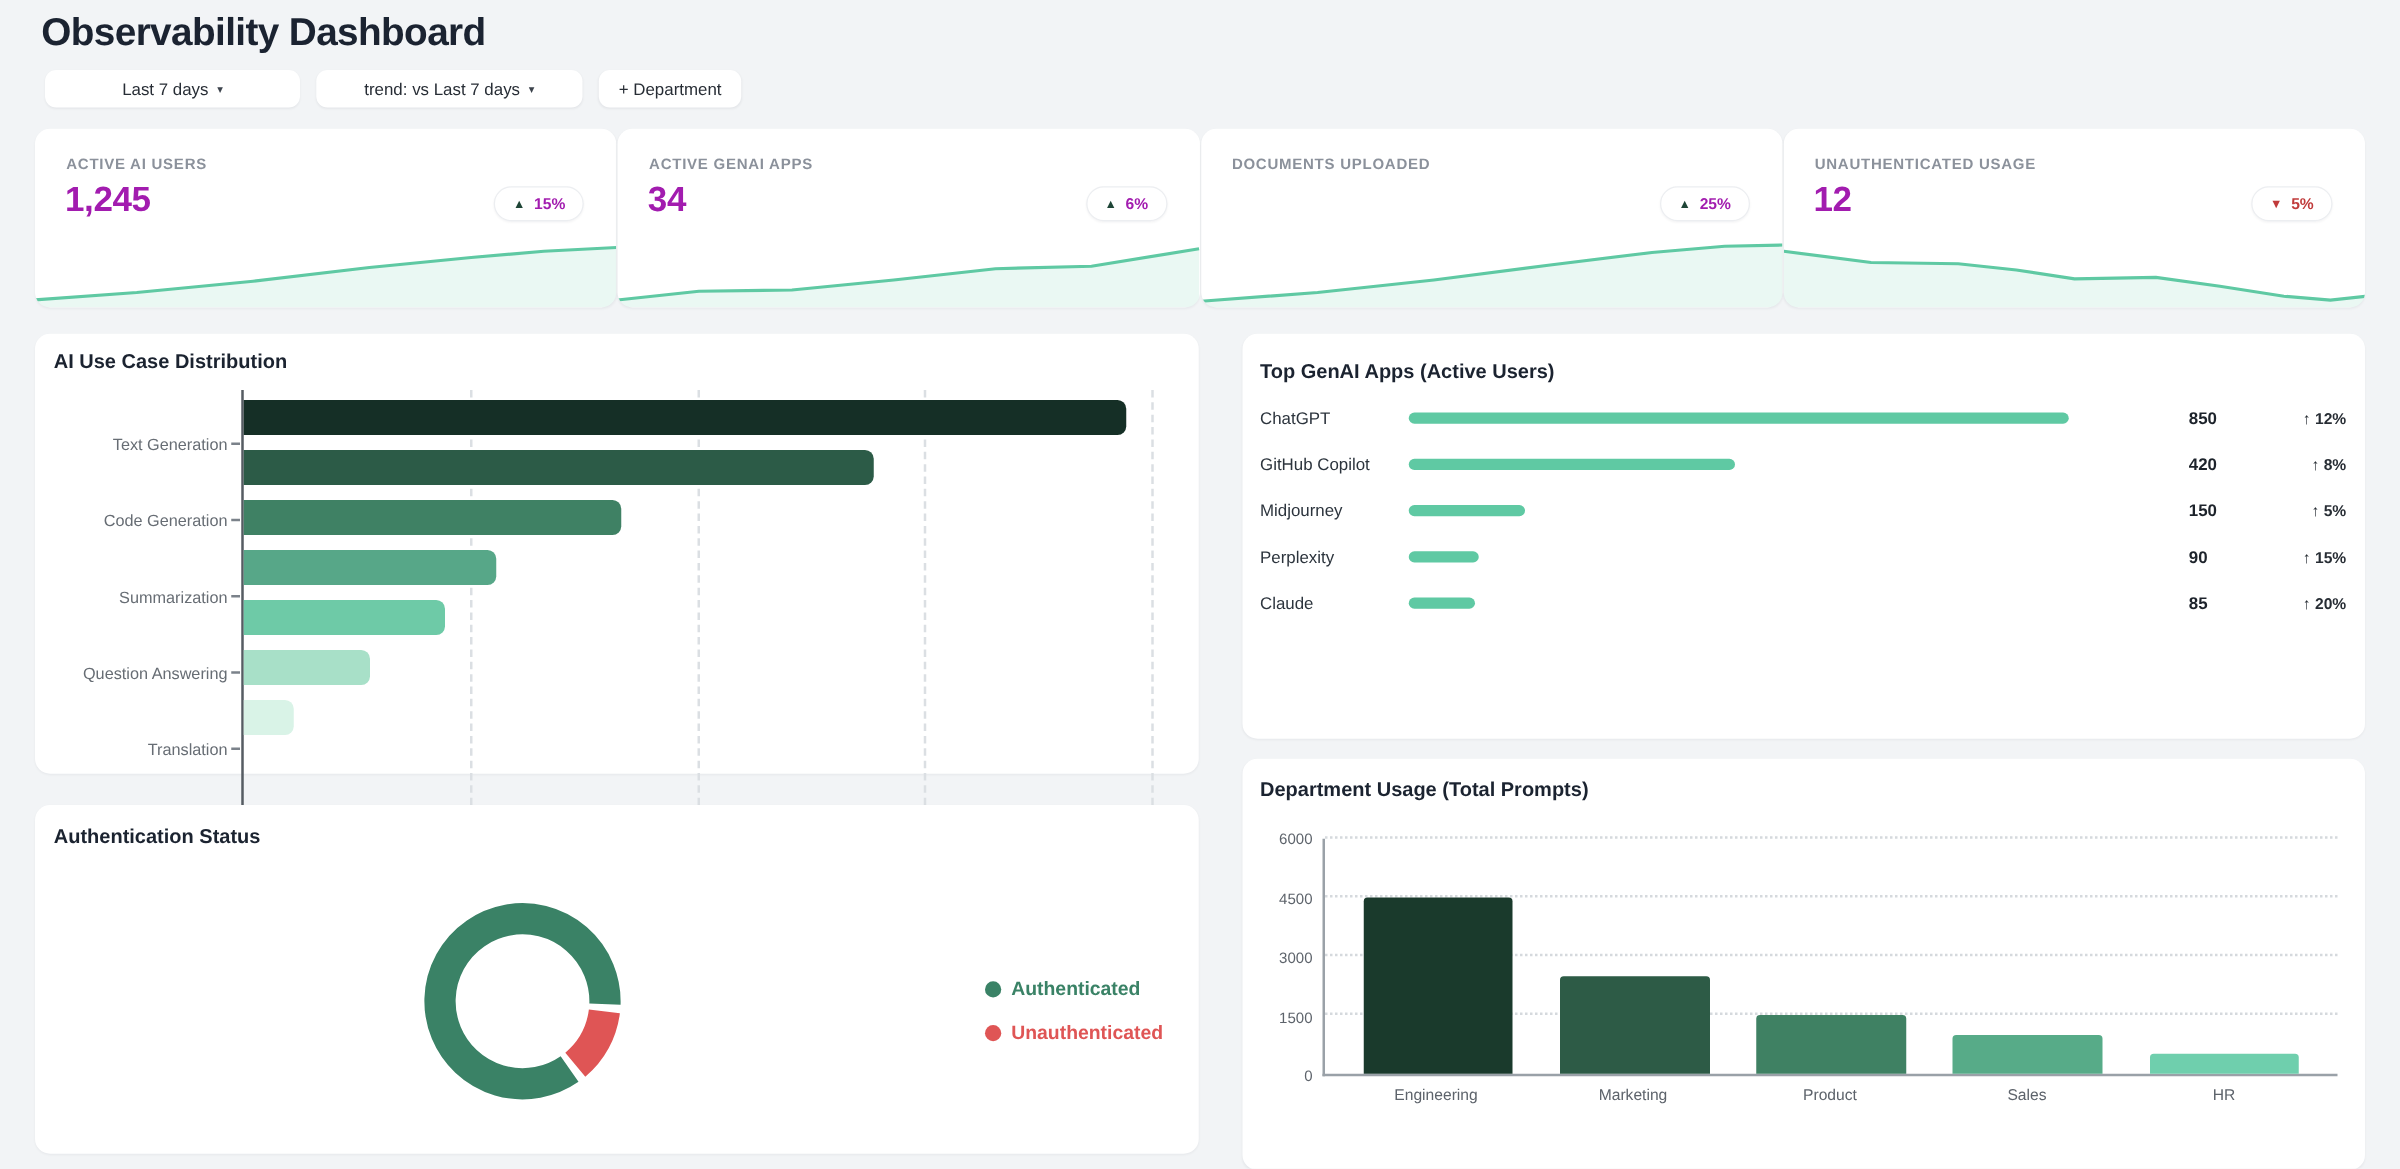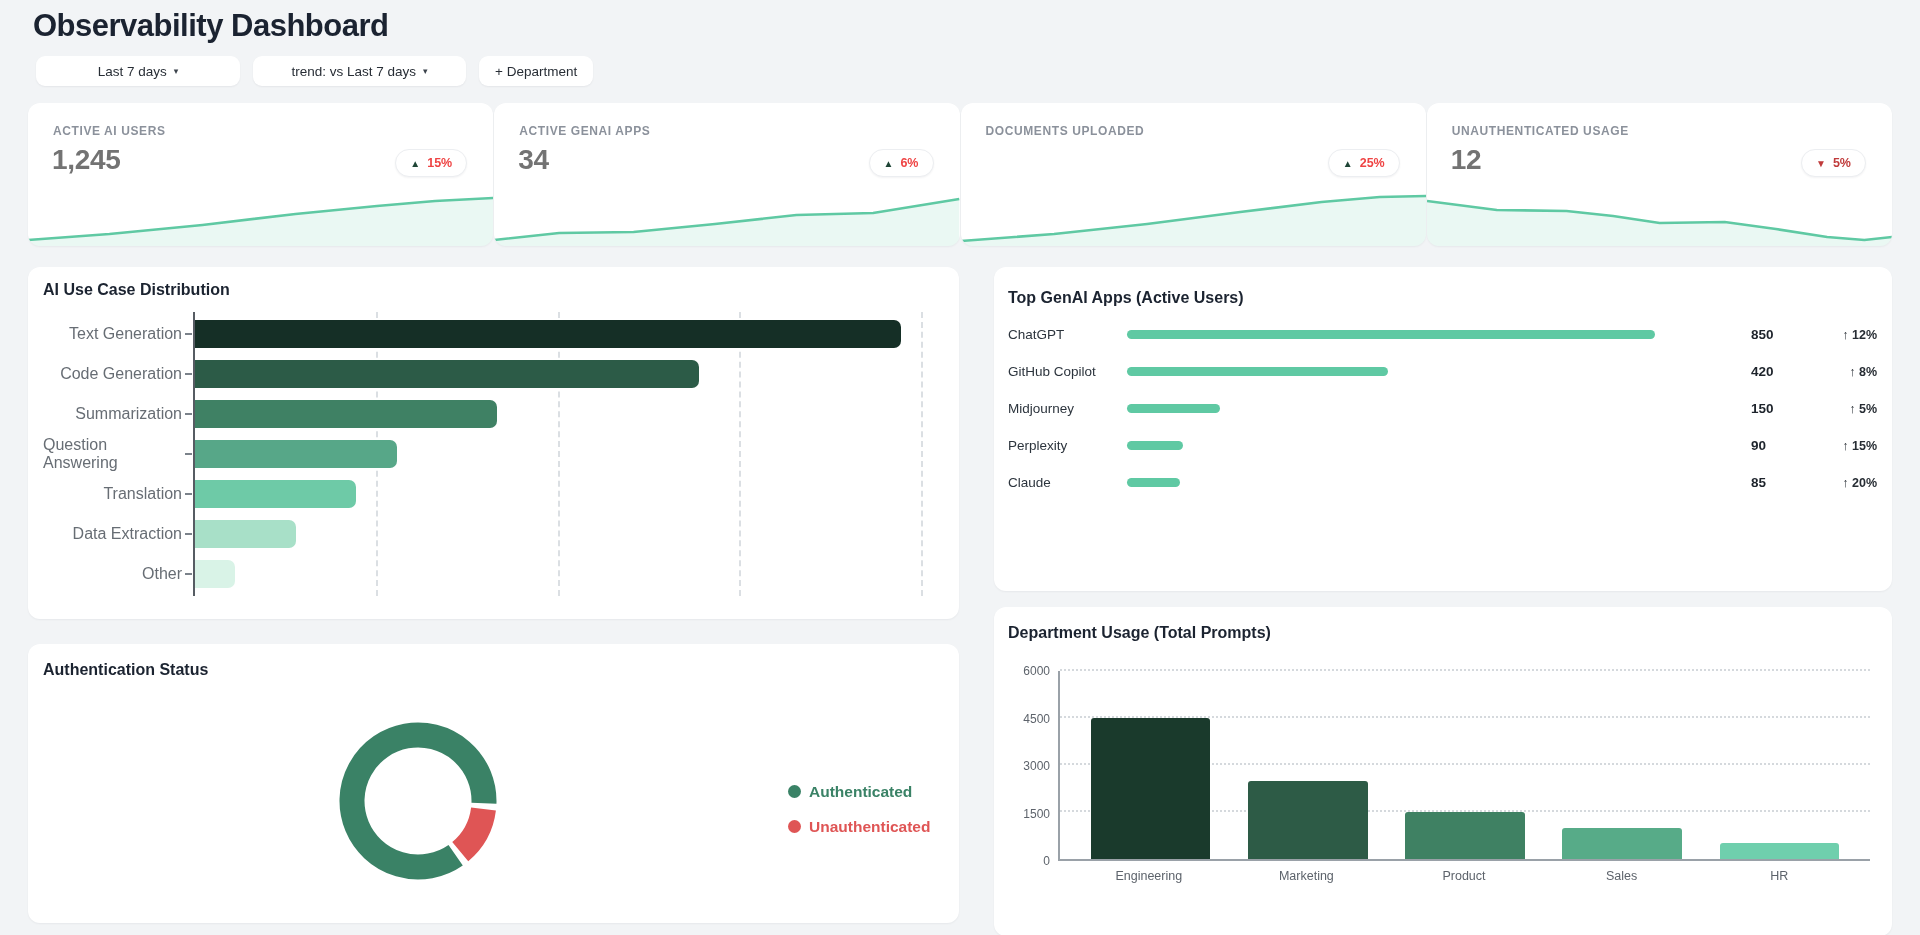--- a/index.html
+++ b/index.html
@@ -21,41 +21,41 @@
     display:flex; align-items:center; justify-content:center; gap:7px;
     box-shadow:0 1px 2px rgba(20,24,40,.06); padding:0 16px;
   }
   .pill-1 { min-width:204px; } .pill-2 { min-width:213px; }
   .caret { font-size:9px; color:#3c434c; }
 
   .kpis { display:flex; gap:1px; margin-bottom:21px;align-items:center; }
   .kpi-card { position:relative; flex:1; height:143px; background:#fff; border-radius:12px;
     box-shadow:0 1px 2px rgba(20,24,40,.05); overflow:hidden; }
   .kpi-label { margin:21px 0 0 25px; font-size:12px; font-weight:bold; color:#8b919b; letter-spacing:.6px; }
-  .kpi-value { margin:6px 0 0 24px; font-size:28px; font-weight:800; color:#737373; letter-spacing:-0.3px; }
+  .kpi-value { margin:6px 0 0 24px; font-size:28px; font-weight:800; color:#a21caf; letter-spacing:-0.3px; }
   .badge { position:absolute; right:26px; top:46px; background:#fff; border:1px solid #eceef1;
     border-radius:999px; height:28px; padding:0 14px; display:flex; align-items:center; gap:7px;
     font-size:12.5px; font-weight:bold; box-shadow:0 1px 2px rgba(20,24,40,.05); }
   .badge .tri { font-size:10px; }
-  .badge.up .tri { color:#1e4536; } .badge.up .pct { color:#ef4444; }
+  .badge.up .tri { color:#1e4536; } .badge.up .pct { color:#a21caf; }
   .badge.down .tri { color:#c03b3b; } .badge.down .pct { color:#c03b3b; }
   .spark { position:absolute; left:0; right:0; bottom:0; width:100%; height:62px; display:block; }
 
   .cols { display:flex; gap:35px; }
   .col-left { width:931px; flex:0 0 931px; display:flex; flex-direction:column; gap:25px; }
   .col-right { flex:1; display:flex; flex-direction:column; gap:16px; }
   .panel { background:#fff; border-radius:12px; box-shadow:0 1px 2px rgba(20,24,40,.05); position:relative; }
   .panel h2 { font-size:16px; font-weight:bold; margin:0; color:#1b2330; }
 
   
   .panel-usecase { height:352px; padding:14px 18px 4px 15px; }
   .uc-chart { display:flex; margin-top:13px; }
   .uc-labels { width:150px; display:flex; flex-direction:column; gap:12px; padding:8px 0; }
   .uc-label { height:28px; display:flex; align-items:center; justify-content:flex-end;
-    font-size:16px; color:#676d74; position:relative; padding-right:11px; }
+    font-size:13px; color:#676d74; position:relative; padding-right:11px;margin-top:21px; }
   .uc-label::after { content:""; position:absolute; right:1px; width:7px; height:2px; background:#7b828a; }
   .uc-plot { flex:1; position:relative; border-left:2px solid #565c63;
     display:flex; flex-direction:column; gap:12px; padding:8px 0; }
   .uc-grid { position:absolute; top:0; bottom:0; width:0; border-left:2px dashed #dbdfe3; z-index:0; }
   .uc-bar { height:28px; border-radius:0 7px 7px 0; position:relative; z-index:1; }
 
   
   .panel-auth { height:279px; padding:17px 0 0 15px; }
   .donut-svg { position:absolute; left:305px; top:72px; }
   .auth-legend { position:absolute; left:760px; top:137px; display:flex; flex-direction:column; gap:14px; }

